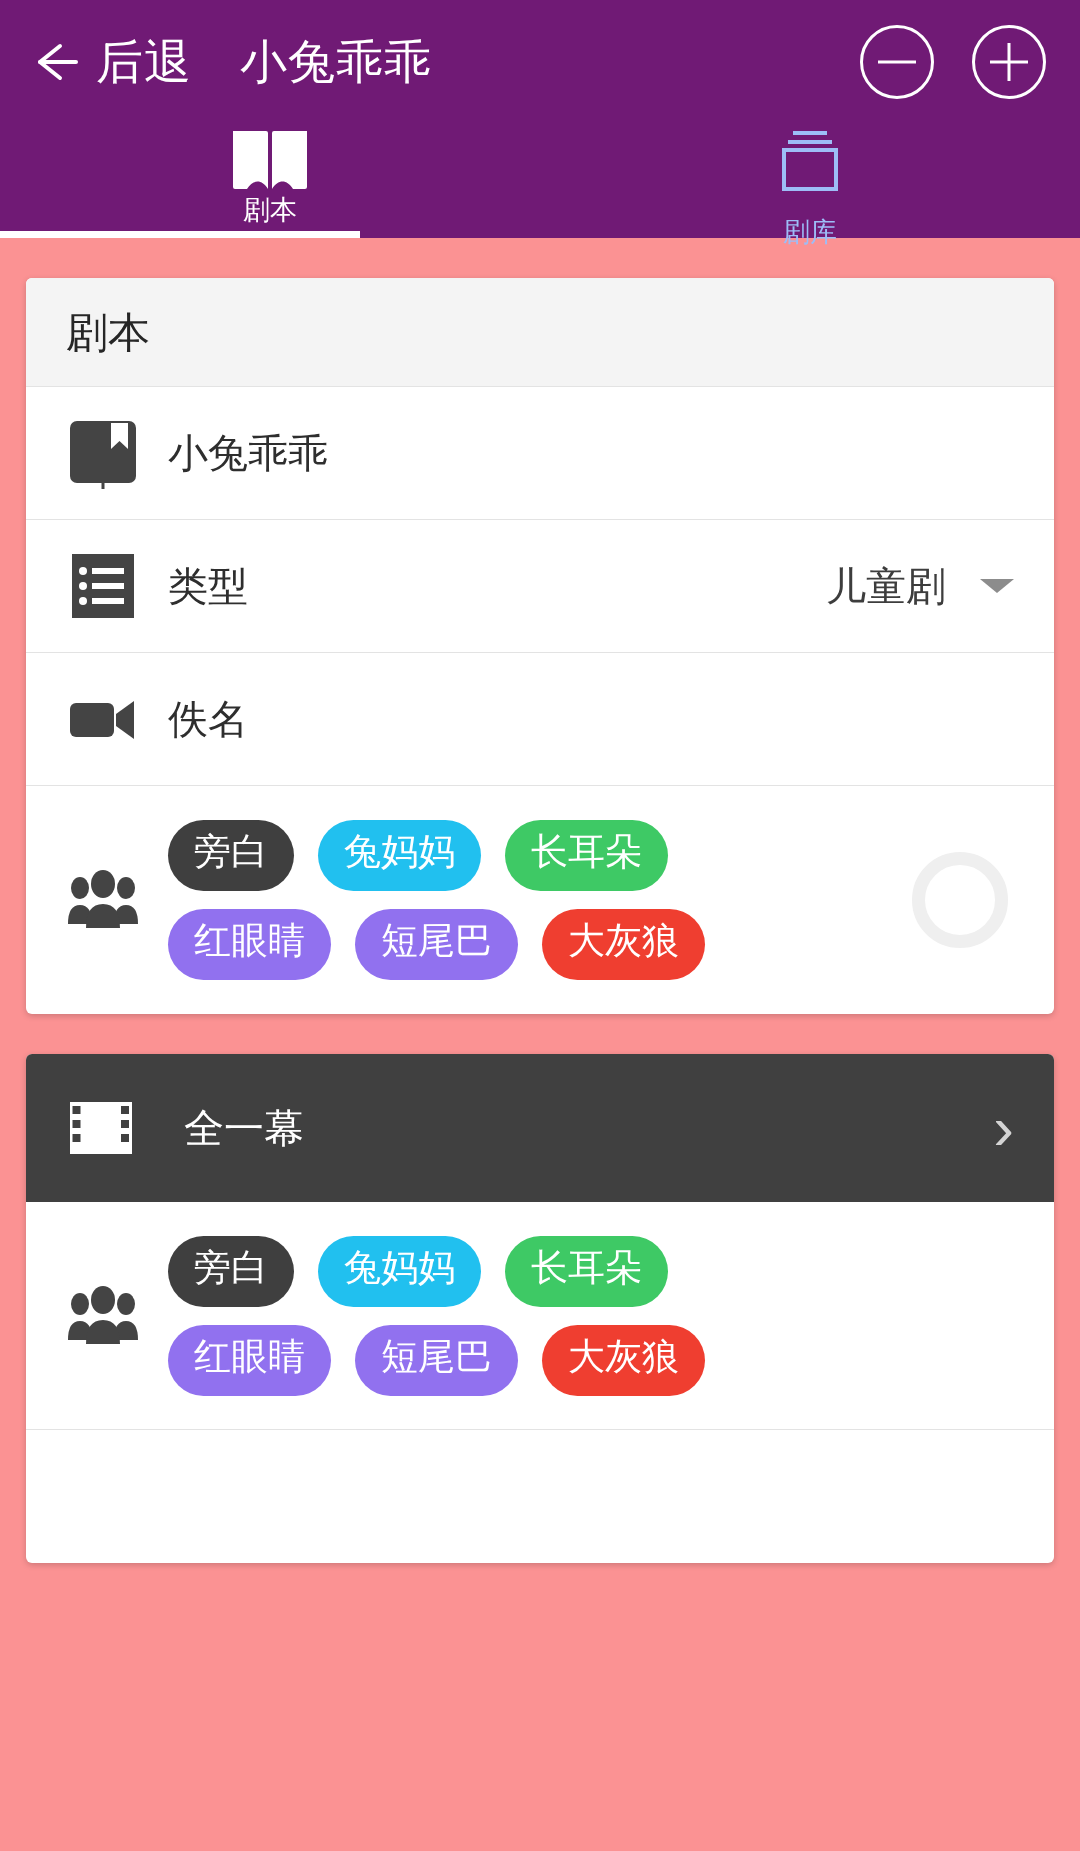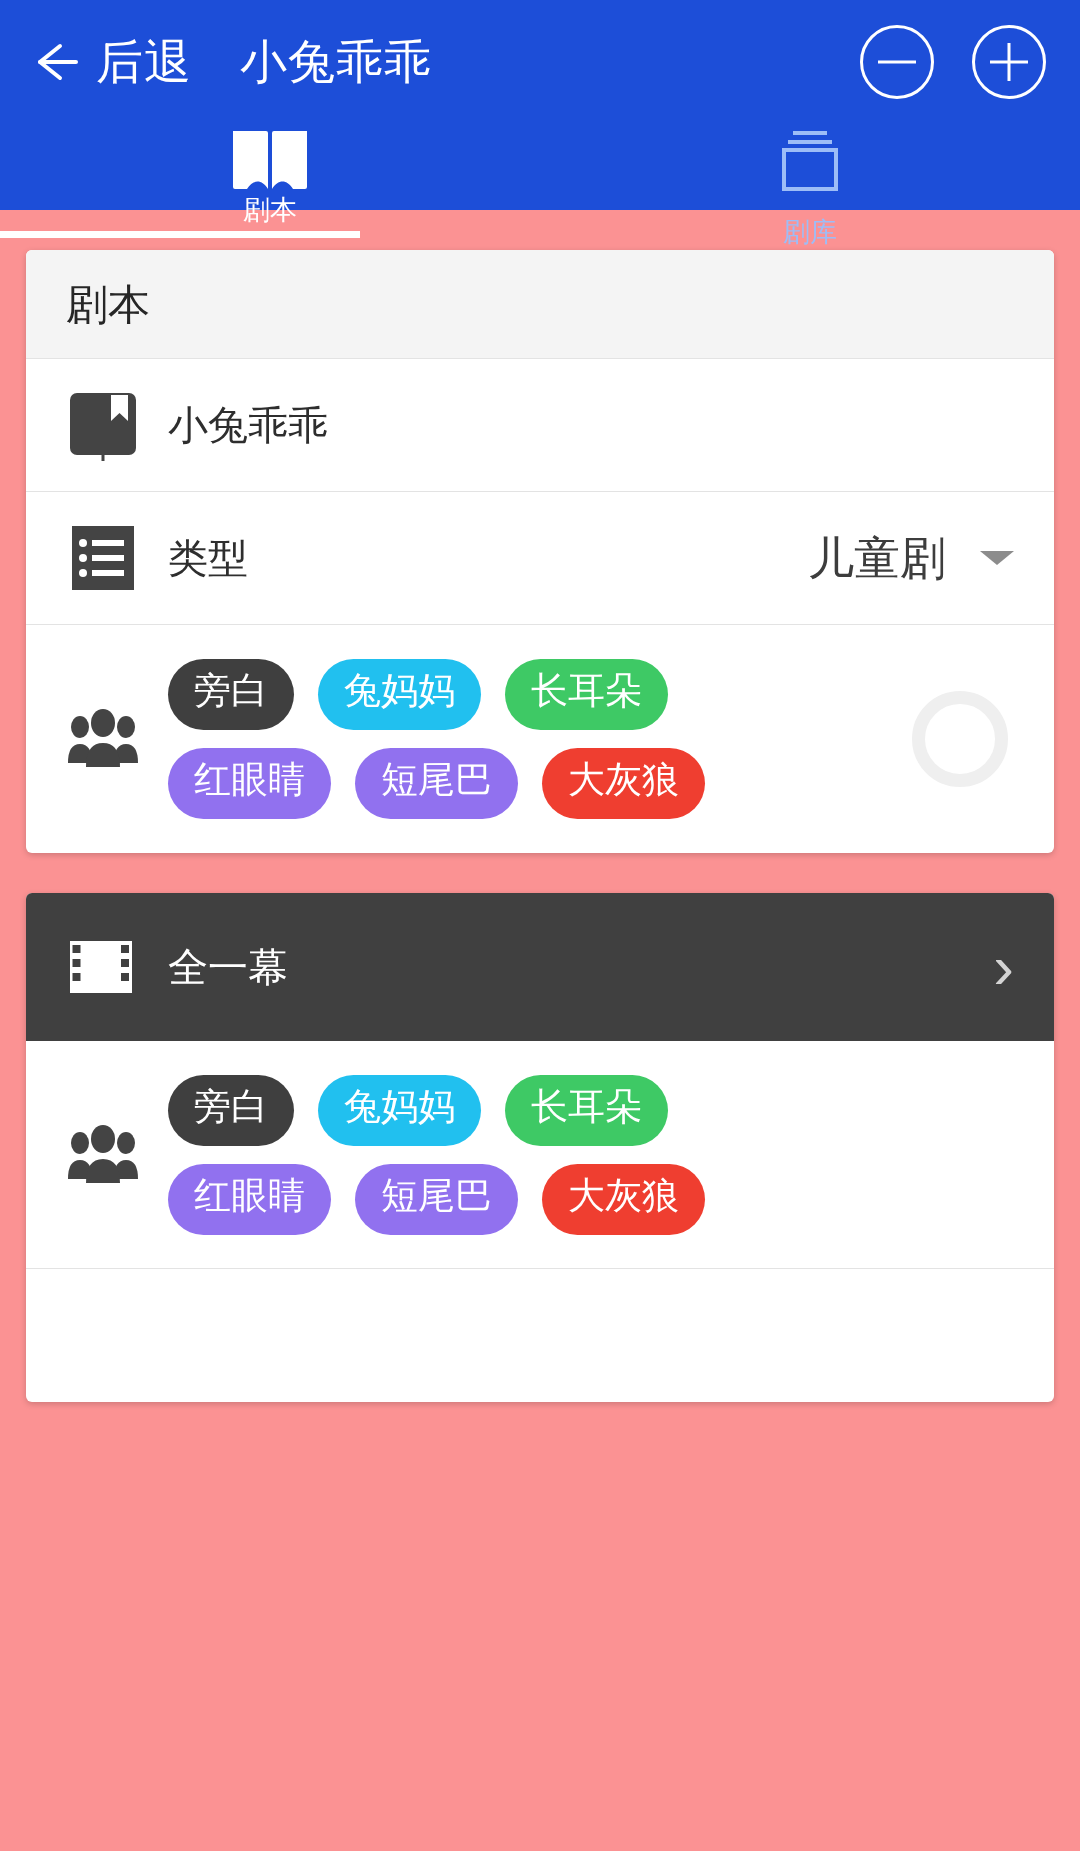--- a/index.html
+++ b/index.html
@@ -5,23 +5,23 @@
   * { box-sizing: border-box; margin: 0; padding: 0; }
   html, body {
     width: 1080px; height: 1851px;
     background: #fb9293;
     font-family: "Liberation Sans", "DejaVu Sans", sans-serif;
     overflow: hidden;
   }
 
   
   .appbar {
-    background: #1d4ed8;
+    background: #701a75;
     width: 100%;
-    height: 210px;
+    height: 238px;
     position: relative;
   }
   .navrow {
     height: 123px;
     display: flex;
     align-items: center;
     padding: 0 30px;
     position: relative;
   }
   .back-group {
@@ -165,21 +165,21 @@
     justify-content: flex-start;
   }
   .row-label {
     font-size: 40px;
     color: #2e2e2e;
     margin-left: 28px;
     line-height: 1;
   }
   .row-value {
     margin-left: auto;
-    font-size: 46px;
+    font-size: 40px;
     color: #3d3d3d;
     line-height: 1;
   }
   .caret {
     margin-left: 34px;
     width: 0; height: 0;
     border-left: 17px solid transparent;
     border-right: 17px solid transparent;
     border-top: 14px solid #8c8c8c;
     cursor: pointer;
@@ -228,21 +228,21 @@
     right: 46px;
     top: 50%;
     transform: translateY(-50%);
     width: 96px; height: 96px;
     border-radius: 50%;
     border: 13px solid #efefef;
     cursor: pointer;
   }
   .dark-label {
     font-size: 40px;
-    margin-left: 28px;
+    margin-left: 44px;
     color: #ffffff;
     line-height: 1;
   }
 </style>
 </head>
 <body>
 
 <div class="appbar">
 
   <div class="navrow">
@@ -318,20 +318,29 @@
           <rect x="26" y="18" width="32" height="6" fill="#ffffff"></rect>
           <rect x="26" y="33" width="32" height="6" fill="#ffffff"></rect>
           <rect x="26" y="48" width="32" height="6" fill="#ffffff"></rect>
         </svg>
       </span>
       <span class="row-label">类型</span>
       <span class="row-value">儿童剧</span>
       <span class="caret"></span>
     </div>
 
+    <div class="row">
+      <span class="row-icon">
+        <svg width="74" height="72" viewBox="0 0 74 72">
+          <rect x="4" y="20" width="44" height="34" rx="6" fill="#444444"></rect>
+          <path d="M50 31 L68 18 v38 L50 43 z" fill="#444444"></path>
+        </svg>
+      </span>
+      <span class="row-label">佚名</span>
+    </div>
 
     <div class="roles-row">
       <span class="roles-icon">
         <svg width="74" height="76" viewBox="0 0 74 76">
           <ellipse cx="14" cy="26" rx="9" ry="11" fill="#444444"></ellipse>
           <path d="M2 62 q0 -19 12 -19 q12 0 12 19 z" fill="#444444"></path>
           <ellipse cx="60" cy="26" rx="9" ry="11" fill="#444444"></ellipse>
           <path d="M48 62 q0 -19 12 -19 q12 0 12 19 z" fill="#444444"></path>
           <ellipse cx="37" cy="22" rx="12" ry="14" fill="#444444"></ellipse>
           <path d="M20 66 q0 -24 17 -24 q17 0 17 24 z" fill="#444444"></path>

